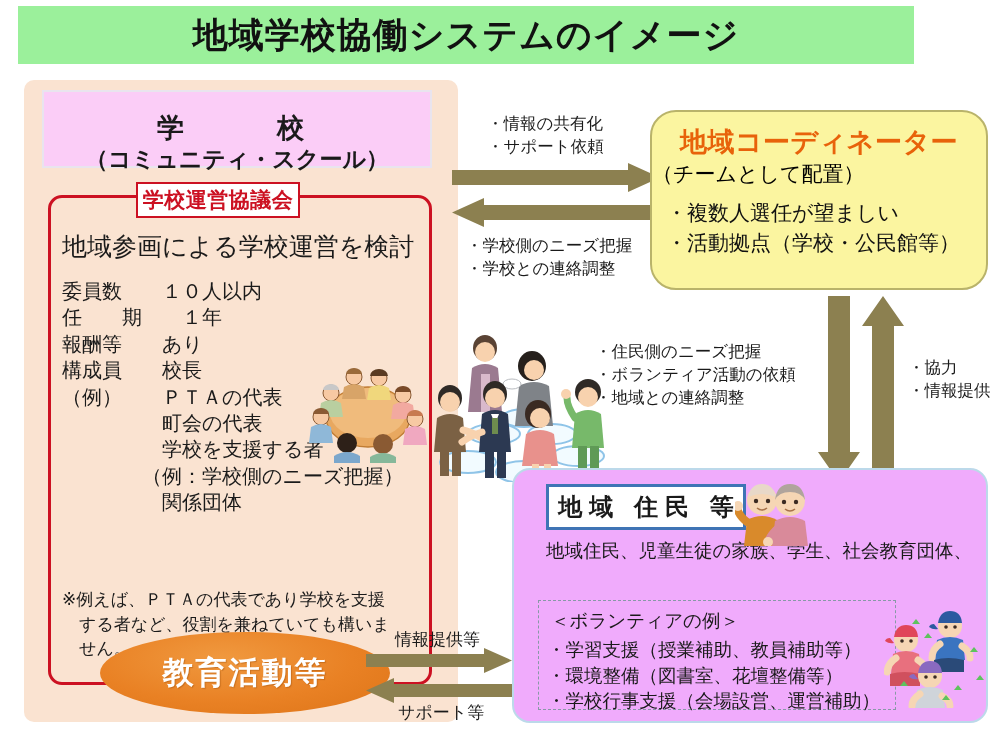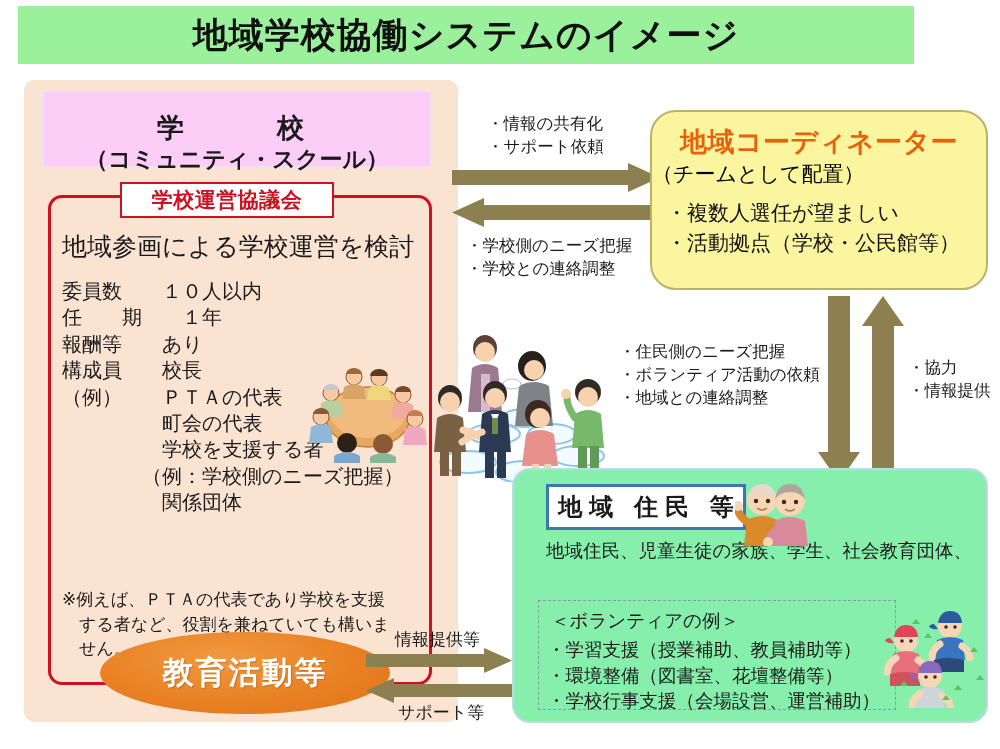--- a/index.html
+++ b/index.html
@@ -78,23 +78,23 @@
     left: 24px;
     top: 115px;
     width: 384px;
     height: 490px;
     border: 3px solid #cc1122;
     border-radius: 14px;
     box-sizing: border-box;
   }
   #council-label {
     position: absolute;
-    left: 96px;
+    left: 112px;
     top: 102px;
-    width: 214px;
+    width: 164px;
     height: 36px;
     background: #ffffff;
     border: 2px solid #cc1122;
     box-sizing: border-box;
     display: flex;
     align-items: center;
     justify-content: center;
     color: #cc1122;
     font-size: 21px;
     font-weight: bold;
@@ -137,21 +137,21 @@
 
   
   .arrow-label {
     position: absolute;
     font-size: 16.5px;
     line-height: 1.4;
     white-space: pre;
   }
   #label-school-to-coord { left: 487px; top: 112px; }
   #label-coord-to-school { left: 466px; top: 234px; }
-  #label-coord-to-res { left: 619px; top: 340px; }
+  #label-coord-to-res { left: 595px; top: 340px; }
   #label-res-to-coord { left: 908px; top: 356px; }
   #label-info-provide { left: 395px; top: 628px; font-size: 17px; }
   #label-support { left: 398px; top: 701px; font-size: 17px; }
 
   .arrow { position: absolute; }
 
   
   #coordinator-box {
     position: absolute;
     left: 650px;
@@ -202,21 +202,21 @@
     height: 160px;
   }
 
   
   #residents-panel {
     position: absolute;
     left: 512px;
     top: 468px;
     width: 476px;
     height: 255px;
-    background: #86efac;
+    background: #f0abfc;
     border: 2px solid #bcd9ea;
     border-radius: 18px;
     box-sizing: border-box;
   }
   #residents-label {
     position: absolute;
     left: 32px;
     top: 14px;
     width: 200px;
     height: 46px;

